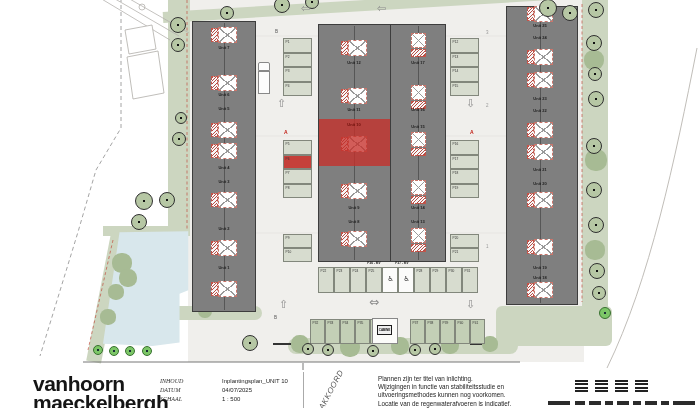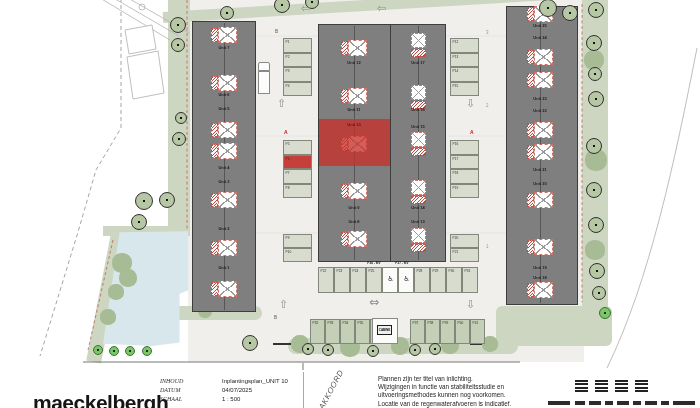--- a/index.html
+++ b/index.html
@@ -261,20 +261,21 @@
     <div style="position: absolute; left: 275px; top: 29px; font: 4.5px &quot;Liberation Sans&quot;, sans-serif; color: rgb(85, 85, 85);">B</div>
     <div style="position: absolute; left: 274px; top: 315px; font: 4.5px &quot;Liberation Sans&quot;, sans-serif; color: rgb(85, 85, 85);">B</div>
     <div style="position: absolute; left: 284px; top: 129px; font: 700 5px &quot;Liberation Sans&quot;, sans-serif; color: rgb(193, 26, 16);">A</div>
     <div style="position: absolute; left: 470px; top: 129px; font: 700 5px &quot;Liberation Sans&quot;, sans-serif; color: rgb(193, 26, 16);">A</div>
     <div style="position: absolute; left: 486px; top: 30px; font: 4.5px &quot;Liberation Sans&quot;, sans-serif; color: rgb(153, 153, 153);">3</div>
     <div style="position: absolute; left: 486px; top: 103px; font: 4.5px &quot;Liberation Sans&quot;, sans-serif; color: rgb(153, 153, 153);">2</div>
     <div style="position: absolute; left: 486px; top: 244px; font: 4.5px &quot;Liberation Sans&quot;, sans-serif; color: rgb(153, 153, 153);">1</div>
   </div>
 
 <div style="position:absolute;left:0;top:370px;width:700px;height:38px;background:#fff;">
+  <div class="abs" style="left:33px;top:2px;font:700 21px 'Liberation Sans',sans-serif;letter-spacing:-0.5px;color:#151515;">vanhoorn</div>
   <div class="abs" style="left:33px;top:21px;font:700 21px 'Liberation Sans',sans-serif;letter-spacing:-0.5px;color:#151515;">maeckelbergh</div>
 
   <span class="tb-label" style="left:160px;top:8px;">INHOUD</span>
   <span class="tb-value" style="left:222px;top:8px;">Inplantingsplan_UNIT 10</span>
   <span class="tb-label" style="left:160px;top:17px;">DATUM</span>
   <span class="tb-value" style="left:222px;top:17px;">04/07/2025</span>
   <span class="tb-label" style="left:160px;top:26px;">SCHAAL</span>
   <span class="tb-value" style="left:222px;top:26px;">1 : 500</span>
 
   <div class="abs" style="left:303px;top:2px;width:1px;height:36px;background:#aaa;"></div>

